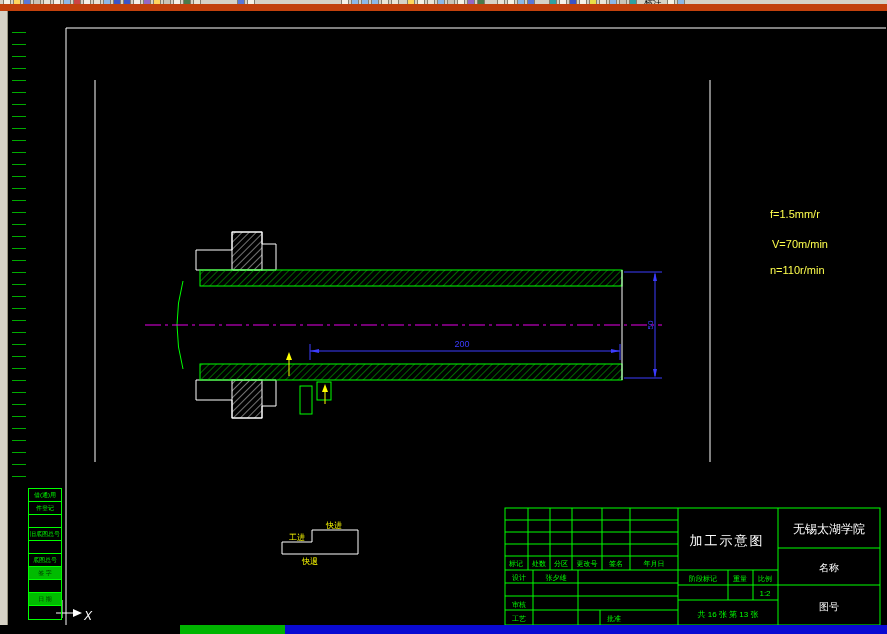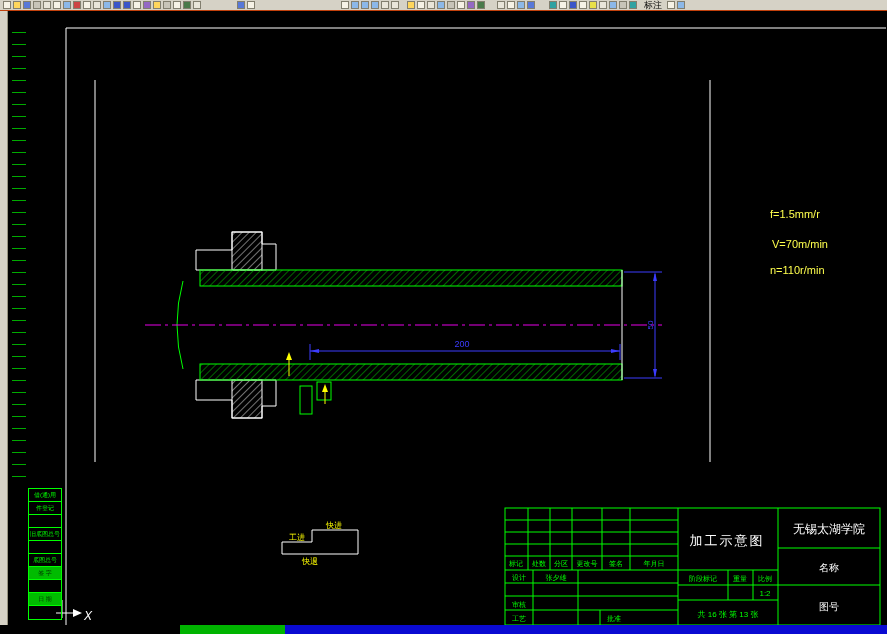--- a/index.html
+++ b/index.html
@@ -1,21 +1,21 @@
 <!DOCTYPE html>
 <html><head>
 <meta charset="utf-8">
 <style>
   *{margin:0;padding:0;box-sizing:border-box}
   html,body{width:887px;height:634px;background:#000;overflow:hidden}
   #app{position:relative;width:887px;height:634px;background:#000;font-family:"Liberation Sans",sans-serif}
 
   
   .toolbar{position:absolute;top:0;left:0;width:887px;height:11px;background:#d6d2c6;
-           border-bottom:1px solid #c2410c;display:flex;align-items:center;overflow:hidden}
+           border-bottom:7px solid #c2410c;display:flex;align-items:center;overflow:hidden}
   .tgroup{display:flex;align-items:center;height:100%}
   .ticon{width:8px;height:8px;margin:0 1px;display:inline-block;border:1px solid #827e6e}
   .tlabel{font-size:9px;line-height:11px;color:#000;margin-left:6px;white-space:nowrap}
   .icA{background:#f6f2e6}.icB{background:#ffd65c}.icC{background:#5878d8}.icD{background:#c8c4b8}
   .icE{background:#cc4444}.icF{background:#8cb8e8}.icG{background:#2fa2a2}.icH{background:#e8e048}
   .icI{background:#9468c4}.icJ{background:#4a7a4a}.icK{background:#3a55c8}.icL{background:#e9e5d9}
 
   
   .leftbar{position:absolute;left:0;top:11px;width:8px;height:614px;background:#d6d2c6;border-right:1px solid #97937f}
 

